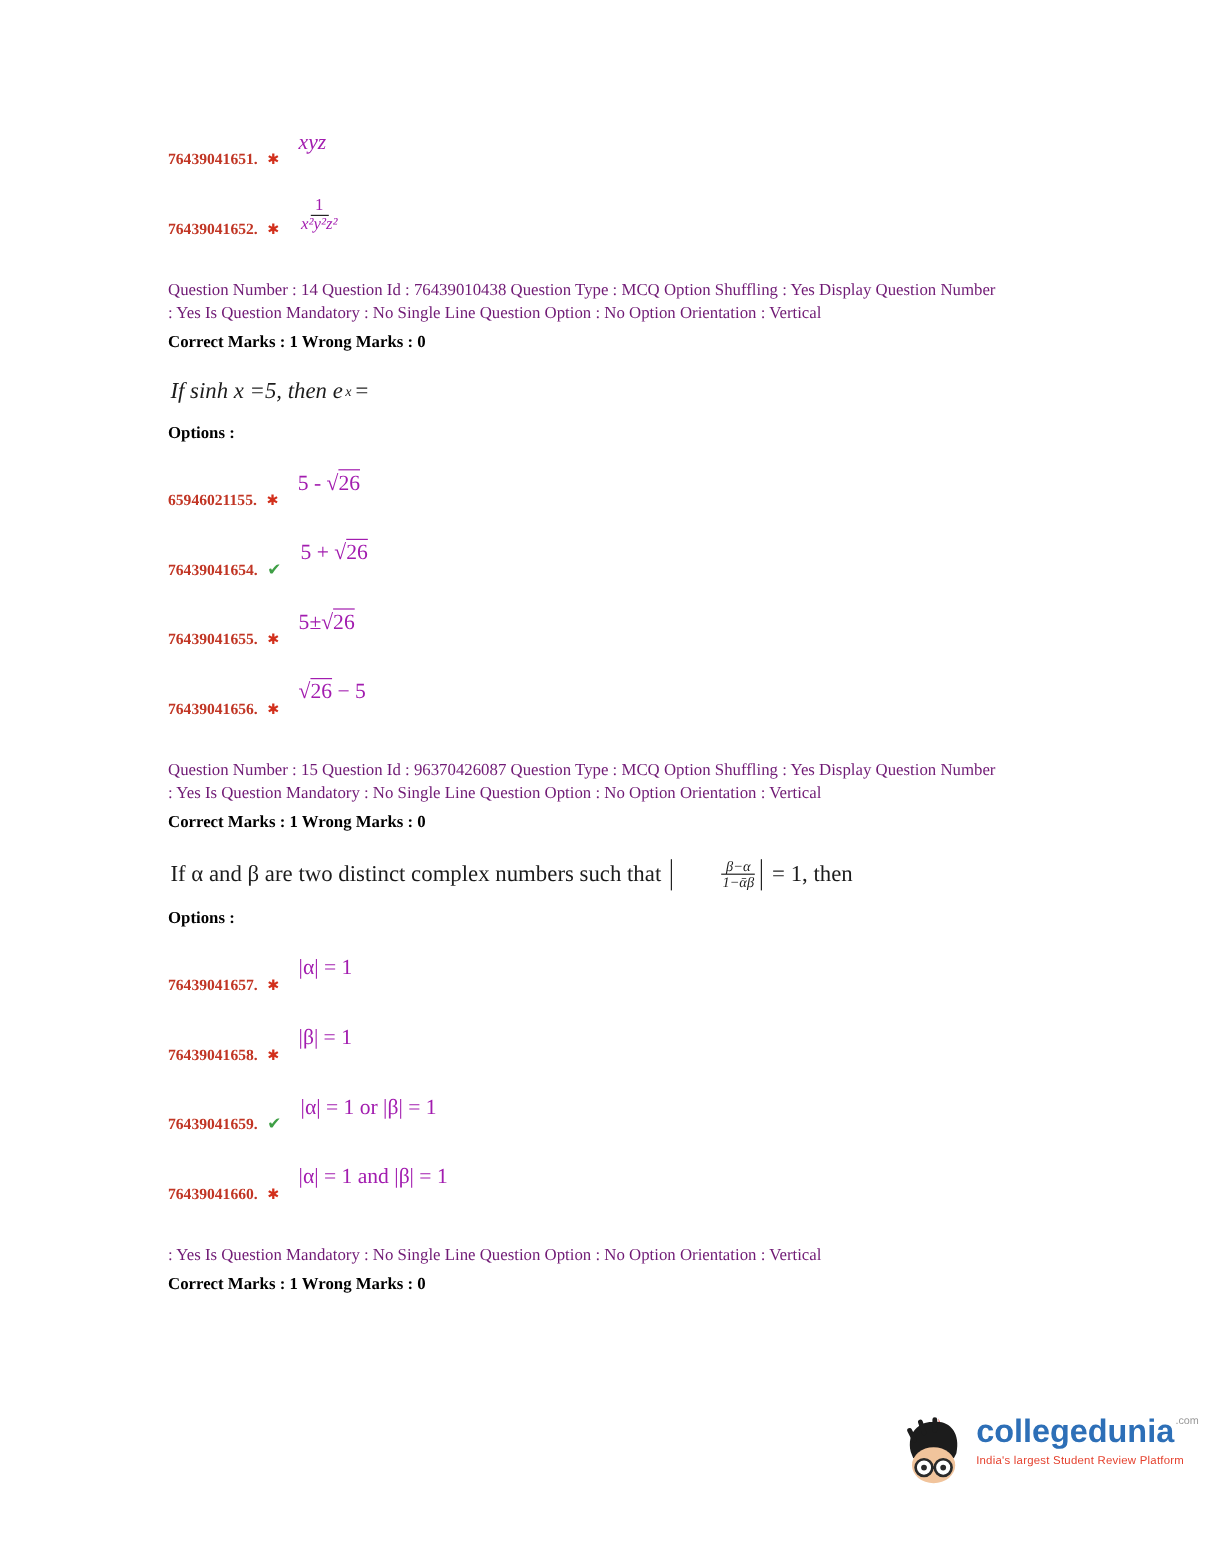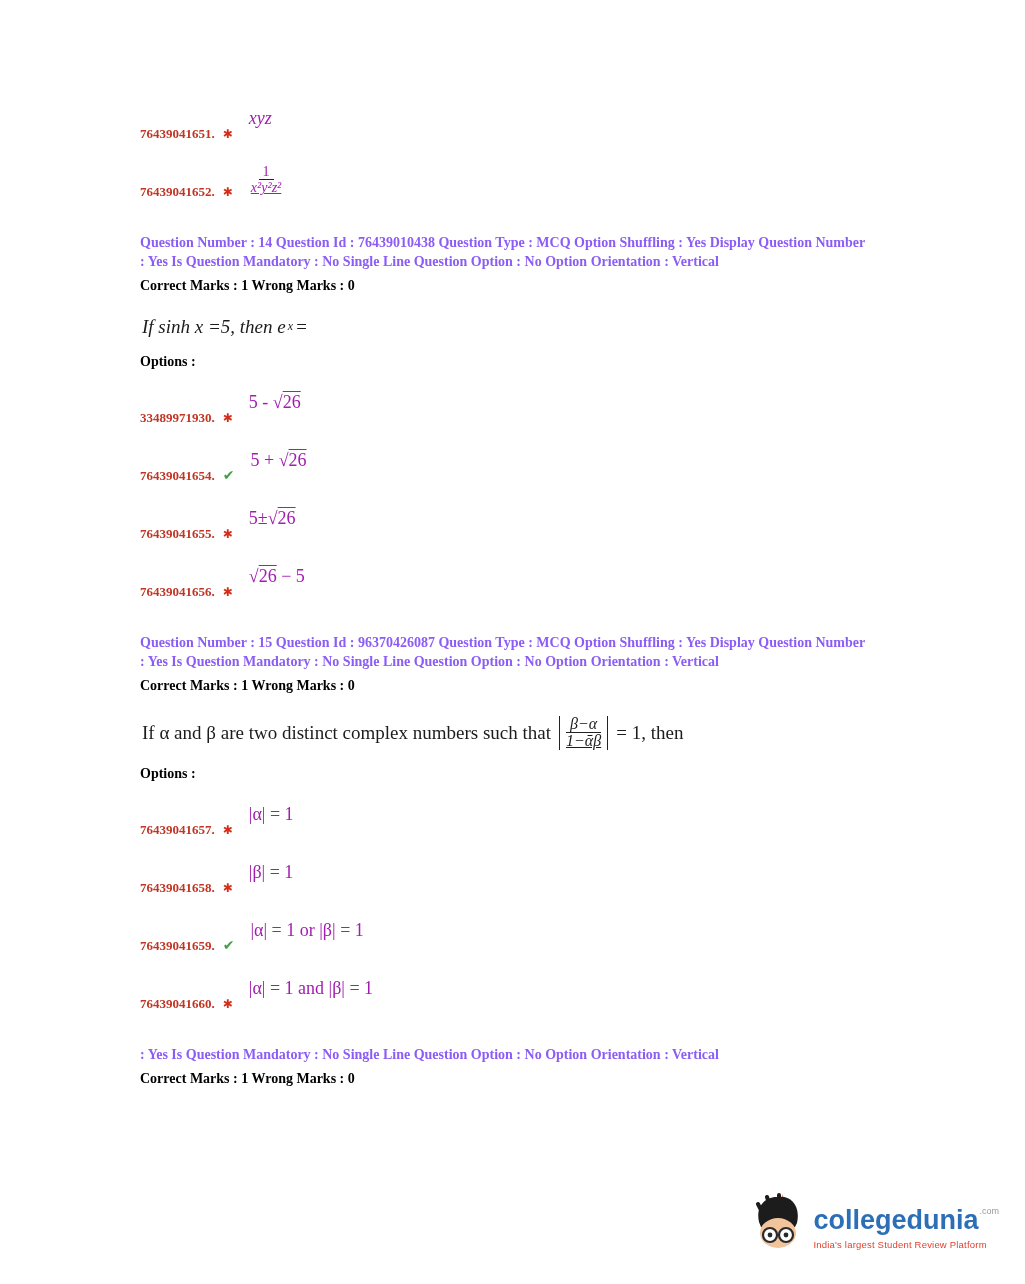--- a/index.html
+++ b/index.html
@@ -5,46 +5,46 @@
   html,body{margin:0;padding:0;}
   body{
     width:1025px;height:1284px;background:#ffffff;
     font-family:"Liberation Serif","DejaVu Serif",serif;
     color:var(--text_black,#111);
   }
   .page{position:relative;width:1025px;height:1284px;background:#fff;overflow:hidden;}
   .content{position:absolute;left:140px;top:0;width:800px;padding-top:108px;}
 
   .qblock{margin-top:34px;}
-  .qheader-line{font-weight:bold;font-size:14px;line-height:1.35;color:#8b5cf6;white-space:nowrap;}
+  .qheader-line{font-weight:normal;font-size:14px;line-height:1.35;color:#701a75;white-space:nowrap;}
   .marks-line{font-weight:bold;font-size:14px;color:#000;margin-top:6px;}
   .qtext{font-size:19px;margin:22px 0 16px 2px;color:#1c1c1c;display:flex;align-items:center;flex-wrap:nowrap;gap:2px;}
   .italic{font-style:italic;}
   .options-label{font-weight:bold;font-size:14px;color:#000;margin:0 0 22px 0;}
 
   .option-row{display:flex;align-items:flex-end;margin-bottom:24px;min-height:34px;}
   .opt-id-wrap{white-space:nowrap;}
   .opt-id{color:var(--id_red,#c13524);font-size:13px;font-weight:bold;}
   .mark{margin-left:4px;font-size:12px;}
   .mark.wrong{color:var(--wrong_red,#d22f1b);}
   .mark.correct{color:var(--correct_green,#3f9f46);font-size:14px;}
   .opt-value{font-size:18px;margin-left:16px;position:relative;top:-13px;color:#a21caf;white-space:nowrap;}
   .frac-row .opt-value{top:-4px;}
 
   .frac{display:inline-flex;flex-direction:column;align-items:center;line-height:1.12;vertical-align:middle;}
   .frac .num{border-bottom:1px solid #222;padding:0 4px;}
-  .frac .den{padding:0 2px;text-decoration:underline;}
+  .frac .den{padding:0 2px;}
   .frac.big{font-size:14px;}
-  .frac.inline{font-size:16px;line-height:1.05;}
+  .frac.inline{font-size:12px;line-height:1.05;margin-left:36px;}
   .sqrt{white-space:nowrap;}
   .sqrt .radicand{text-decoration:overline;}
   .abs{display:inline-flex;align-items:center;border-left:1.4px solid #222;border-right:1.4px solid #222;padding:0 4px;margin:0 6px;}
   sup.qsup{font-size:0.62em;font-style:italic;line-height:0;}
 
-  .brand{position:absolute;right:26px;bottom:34px;display:flex;align-items:flex-end;gap:9px;}
+  .brand{position:absolute;right:26px;bottom:46px;display:flex;align-items:flex-start;gap:9px;}
   .brand-text{display:flex;flex-direction:column;}
   .brand-name{font-family:"Liberation Sans","DejaVu Sans",sans-serif;font-weight:bold;font-size:27px;line-height:1;color:var(--brand_blue,#2d6fb7);}
   .brand-name .tld{font-size:9px;color:#999;vertical-align:top;font-weight:normal;margin-left:1px;}
   .brand-tagline{font-family:"Liberation Sans","DejaVu Sans",sans-serif;font-size:9.5px;color:var(--brand_red,#e5402d);margin-top:5px;letter-spacing:.2px;}
 </style>
 </head>
 <body>
 
 <div class="page">
   <div class="content">
@@ -78,21 +78,21 @@
       <div class="qtext italic">
         <span>If sinh x  =5, then  e</span>
           <sup class="qsup">x</sup>
           <span> =</span>
       </div>
 
       <div class="options-label">Options :</div>
 
       <div class="option-row">
         <span class="opt-id-wrap">
-          <span class="opt-id">33489971930.</span>
+          <span class="opt-id">65946021155.</span>
           <span class="mark wrong">✱</span>
         </span>
         <span class="opt-value"><span>5 - </span><span class="sqrt"><span>√</span><span class="radicand">26</span></span><span></span></span>
       </div>
 
       <div class="option-row">
         <span class="opt-id-wrap">
           <span class="opt-id">76439041654.</span>
           <span class="mark correct">✔</span>
         </span>

